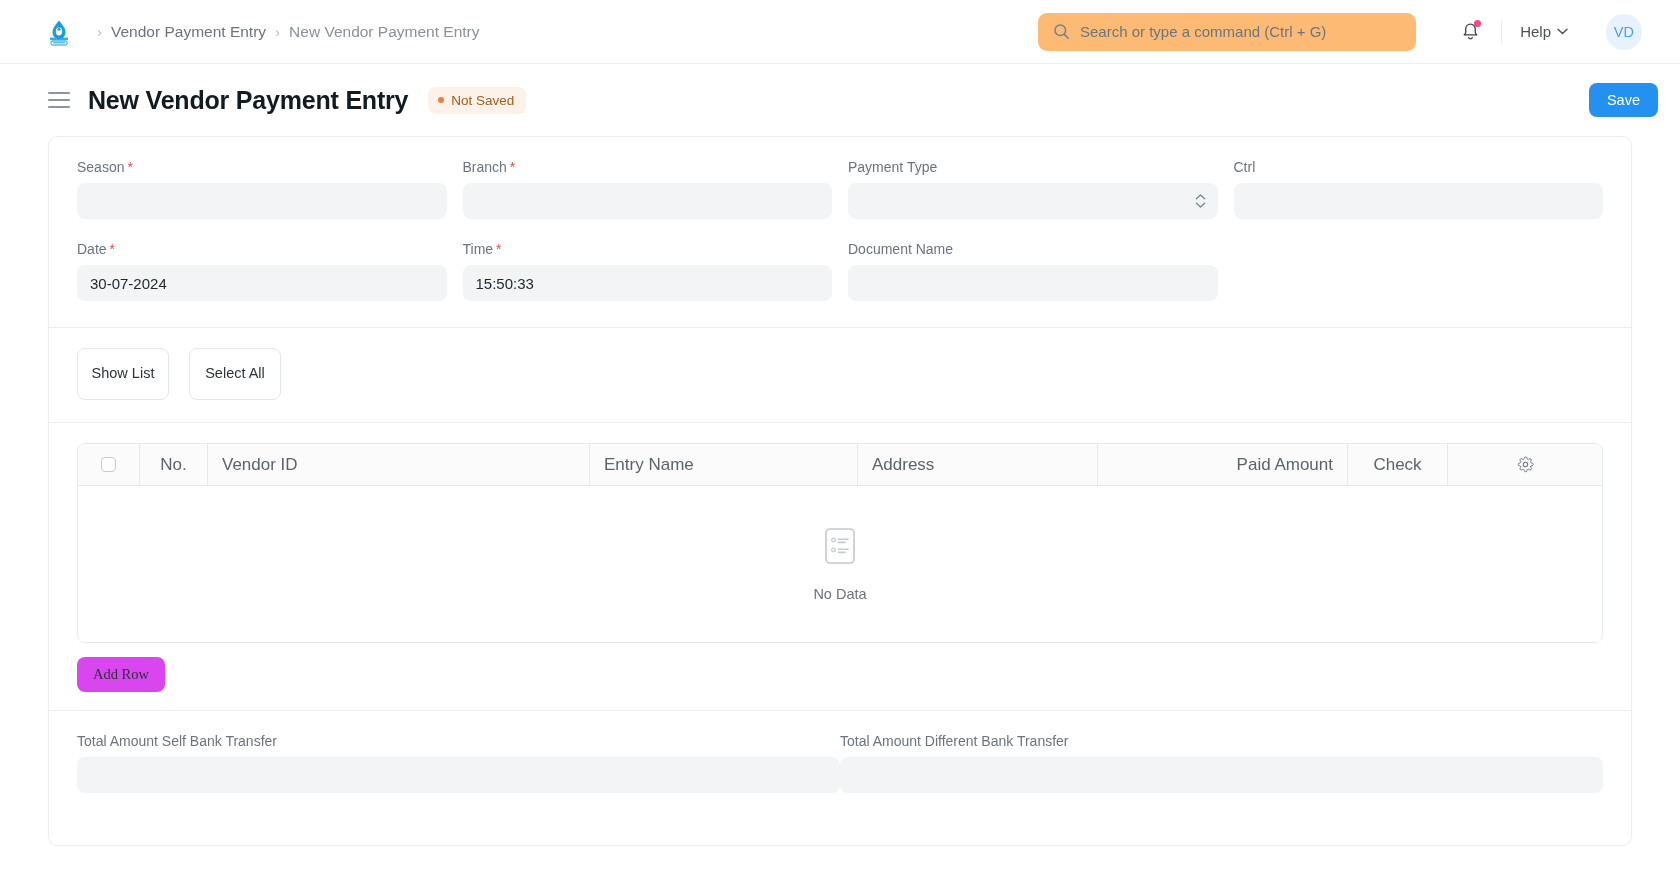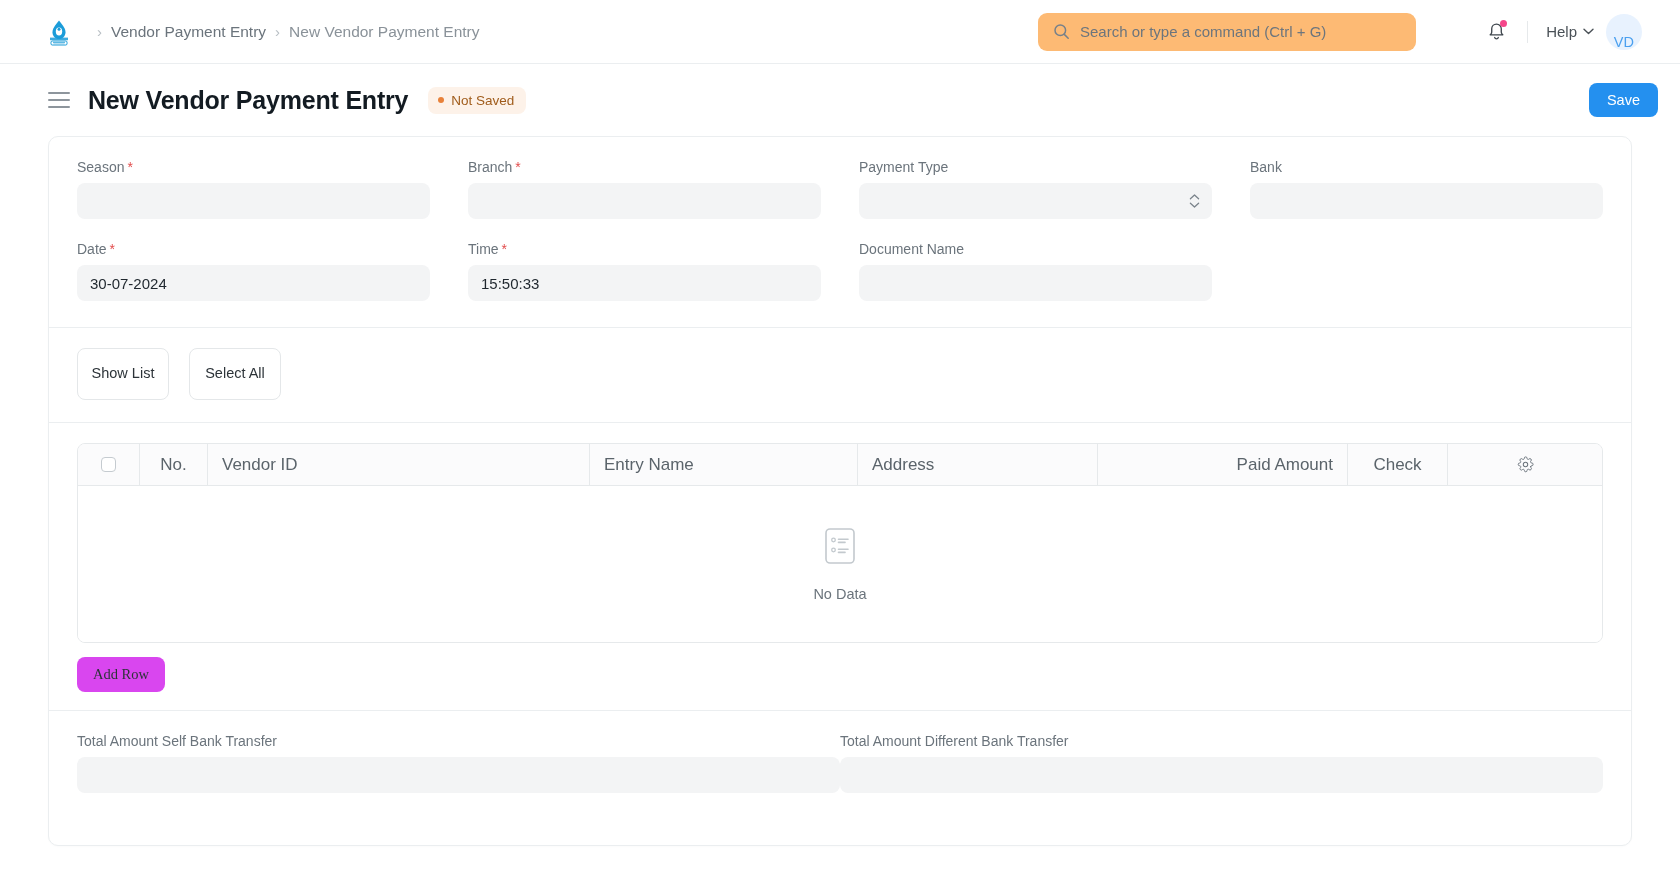--- a/index.html
+++ b/index.html
@@ -101,22 +101,22 @@
     color: #4a5157;
     gap: 6px;
     padding: 4px 4px;
   }
   .avatar {
     width: 36px; height: 36px;
     border-radius: 50%;
     background: #e8f2fe;
     color: #4ba0ef;
     font-size: 14.5px;
-    display: flex; align-items: flex-end; justify-content: center;
-    margin-left: 8px;
+    display: flex; align-items: center; justify-content: center;
+    margin-left: 34px;
     letter-spacing: 0.3px;
   }
 
   
   .page-head {
     height: 72px;
     background: #ffffff;
     display: flex;
     align-items: center;
     padding: 0 22px 0 48px;
@@ -183,20 +183,21 @@
 
   .section {
     padding: 22px 28px 4px 28px;
   }
 
   .field-grid {
     display: grid;
     grid-template-columns: repeat(4, 1fr);
     column-gap: 38px;
     row-gap: 4px;
+    gap: 16px;
   }
   .field { margin-bottom: 22px; }
   .field-label {
     font-size: 14px;
     color: #6b747c;
     margin-bottom: 8px;
     display: flex; align-items: center; gap: 3px;
     white-space: nowrap;
   }
   .req { color: #e24c4c; font-size: 14px; }
@@ -435,21 +436,21 @@
               </svg>
               <svg width="11" height="6" viewBox="0 0 11 6" fill="none">
                 <path d="M1.4 1.2 L5.5 5 L9.6 1.2" stroke="#7b848c" stroke-width="1.3" stroke-linecap="round" stroke-linejoin="round"></path>
               </svg>
             </span>
           </div>
         </div>
 
         <div class="field">
           <div class="field-label">
-            <span>Bank</span>
+            <span>Ctrl</span>
           </div>
           <input class="field-input" type="text" value="" style="">
         </div>
       </div>
 
       <div class="field-grid">
         <div class="field">
           <div class="field-label">
             <span>Date</span>
             <span class="req">*</span>

